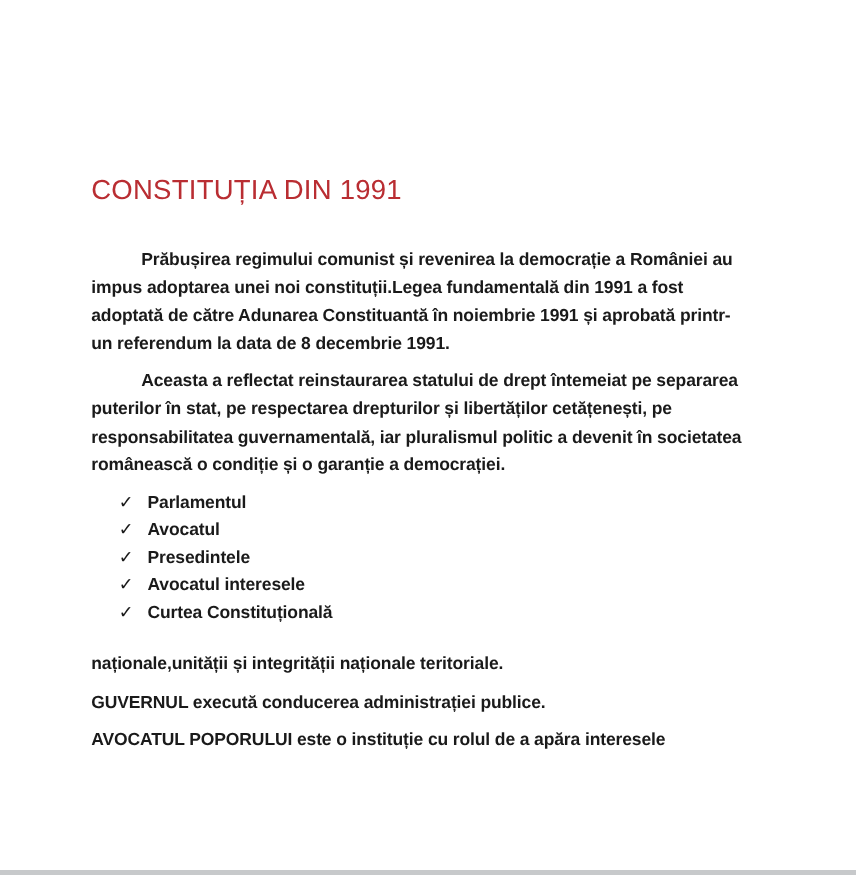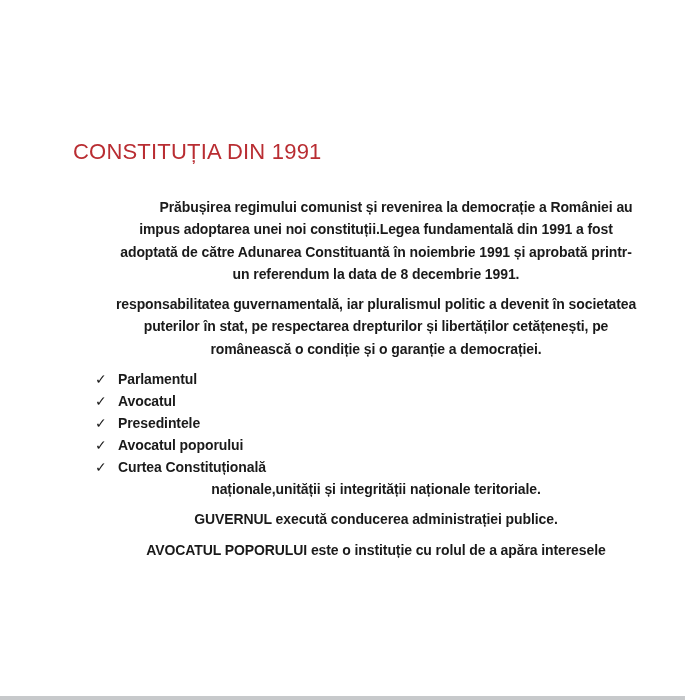--- a/index.html
+++ b/index.html
@@ -29,26 +29,25 @@
     line-height: 26px;
     font-weight: 400;
     letter-spacing: 0.2px;
   }
   .para {
     margin: 0 0 8px 0;
     font-size: 14px;
     line-height: 22.3px;
     font-weight: 700;
     letter-spacing: -0.1px;
-    text-align: center;
   }
   .para .line { white-space: nowrap; }
   .para.indented .line.first { padding-left: 40px; }
   .checklist {
-    margin: 2px 0 0 0;
+    margin: 2px 0 19px 0;
     padding-left: 22px;
     font-size: 14px;
     line-height: 22px;
     font-weight: 700;
     letter-spacing: -0.1px;
   }
   .check-item { white-space: nowrap; }
   .check {
     display: inline-block;
     width: 23px;
@@ -66,31 +65,32 @@
   <h1 class="title" style="color: rgb(185, 45, 50);">CONSTITUȚIA DIN 1991</h1>
 
   <div class="para indented">
       <div class="line first">Prăbușirea regimului comunist și revenirea la democrație a României au</div>
       <div class="line">impus adoptarea unei noi constituții.Legea fundamentală din 1991 a fost</div>
       <div class="line">adoptată de către Adunarea Constituantă în noiembrie 1991 și aprobată printr-</div>
       <div class="line">un referendum la data de 8 decembrie 1991.</div>
     </div>
 
   <div class="para indented">
+      <div class="line first">Aceasta a reflectat reinstaurarea statului de drept întemeiat pe separarea</div>
+      <div class="line">puterilor în stat, pe respectarea drepturilor și libertăților cetățenești, pe</div>
       <div class="line">responsabilitatea guvernamentală, iar pluralismul politic a devenit în societatea</div>
-      <div class="line">puterilor în stat, pe respectarea drepturilor și libertăților cetățenești, pe</div>
       <div class="line">românească o condiție și o garanție a democrației.</div>
     </div>
 
 
   <div class="checklist">
       <div class="check-item"><span class="check">✓</span><span>Parlamentul</span></div>
       <div class="check-item"><span class="check">✓</span><span>Avocatul</span></div>
       <div class="check-item"><span class="check">✓</span><span>Presedintele</span></div>
-      <div class="check-item"><span class="check">✓</span><span>Avocatul poporului</span></div>
+      <div class="check-item"><span class="check">✓</span><span>Avocatul interesele</span></div>
       <div class="check-item"><span class="check">✓</span><span>Curtea Constituțională</span></div>
     </div>
 
 
   <div class="para">
       <div class="line">naționale,unității și integrității naționale teritoriale.</div>
     </div>
 
   <div class="para">
       <div class="line">GUVERNUL execută conducerea administrației publice.</div>

